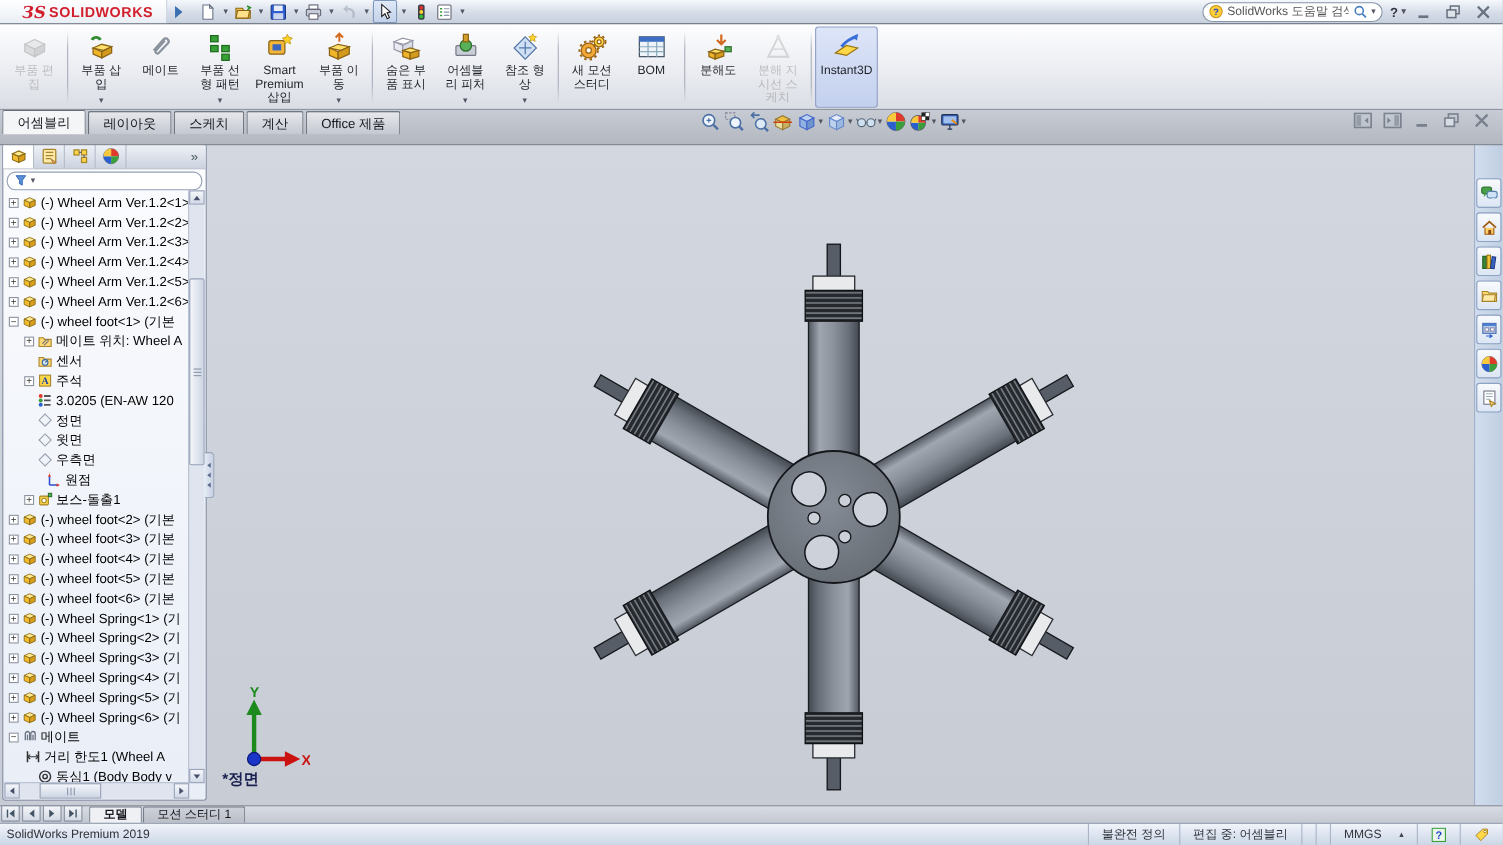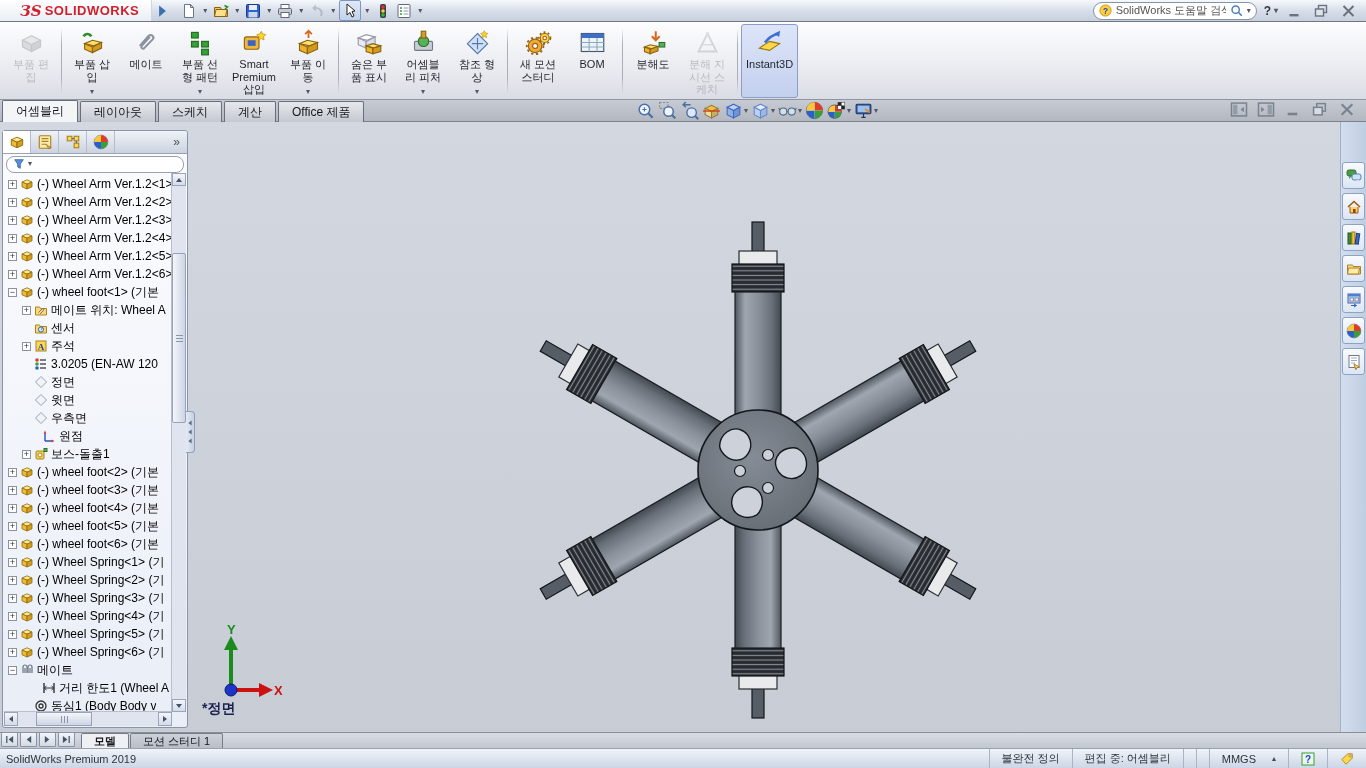--- a/index.html
+++ b/index.html
@@ -44,21 +44,21 @@
   .rib-drop{margin-top:auto;font-size:8px;color:#556}
   .rib-btn.disabled{opacity:.45;filter:grayscale(.9)}
   .rib-btn.disabled .rib-label{color:#7d828a}
   .rib-btn.active{background:linear-gradient(#dde5f8,#c3d0ee);border:1px solid #8d9cc8}
   .rib-sep{width:1px;align-self:stretch;margin:4px 3px;
     background:linear-gradient(transparent,#a8aeba 25%,#a8aeba 75%,transparent)}
   .watermark{position:absolute;right:18px;top:14px;font-size:62px;font-style:italic;font-weight:bold;
     color:#a7aeb9;opacity:.4;font-family:"DejaVu Serif",serif;pointer-events:none}
 
   
-  .tabstrip{position:absolute;left:0;top:100px;width:1366px;height:22px;box-sizing:border-box;
+  .tabstrip{position:absolute;left:0;top:100px;width:1366px;height:32px;box-sizing:border-box;
     background:linear-gradient(#c7cbd3,#b3b7bf);border-bottom:1px solid #7d838d;z-index:30}
   .cmdtab{display:inline-block;height:20px;line-height:20px;padding:0 13px;margin-left:2px;
     border:1px solid #696f79;border-bottom:none;border-radius:2px 2px 0 0;font-size:12px;color:#14171c;
     background:linear-gradient(#e6e8ec,#c4c8d0);vertical-align:bottom;cursor:default}
   .cmdtab.active{background:#f4f5f7;height:21px;line-height:21px}
   .headsup{position:absolute;left:636px;top:1px;display:flex;align-items:center;gap:3px}
   .hu-btn{display:flex;align-items:center;gap:1px}
   .hu-btn .ic{width:19px;height:19px}
   .docwin{position:absolute;right:10px;top:2px;display:flex;align-items:center;gap:9px}
   .docwin .ic{width:18px;height:15px;opacity:.8}
@@ -983,21 +983,21 @@
         <div class="trow" style="padding-left: 4px;">
           <span class="texp">−</span>
           <span class="ic tic">
             <svg viewBox="0 0 14 14">
               <path d="M3 10V4a2 2 0 0 1 4 0v6M5 10V5" fill="none" stroke="#6a7280" stroke-width="1.2"></path>
               <path d="M8 10V4a2 2 0 0 1 4 0v6M10 10V5" fill="none" stroke="#6a7280" stroke-width="1.2"></path>
             </svg>
           </span>
           <span class="tlabel">메이트</span>
         </div>
-        <div class="trow" style="padding-left: 26px;">
+        <div class="trow" style="padding-left: 7px;">
           <span class="tspace"></span>
           <span class="ic tic">
             <svg viewBox="0 0 14 14">
               <path d="M2 2v10M12 2v10" stroke="#333" stroke-width="1.4"></path>
               <path d="M2 7h10" stroke="#333"></path>
               <path d="M4.5 5L2 7l2.5 2M9.5 5L12 7l-2.5 2" fill="none" stroke="#333"></path>
             </svg>
           </span>
           <span class="tlabel">거리 한도1 (Wheel A</span>
         </div>

